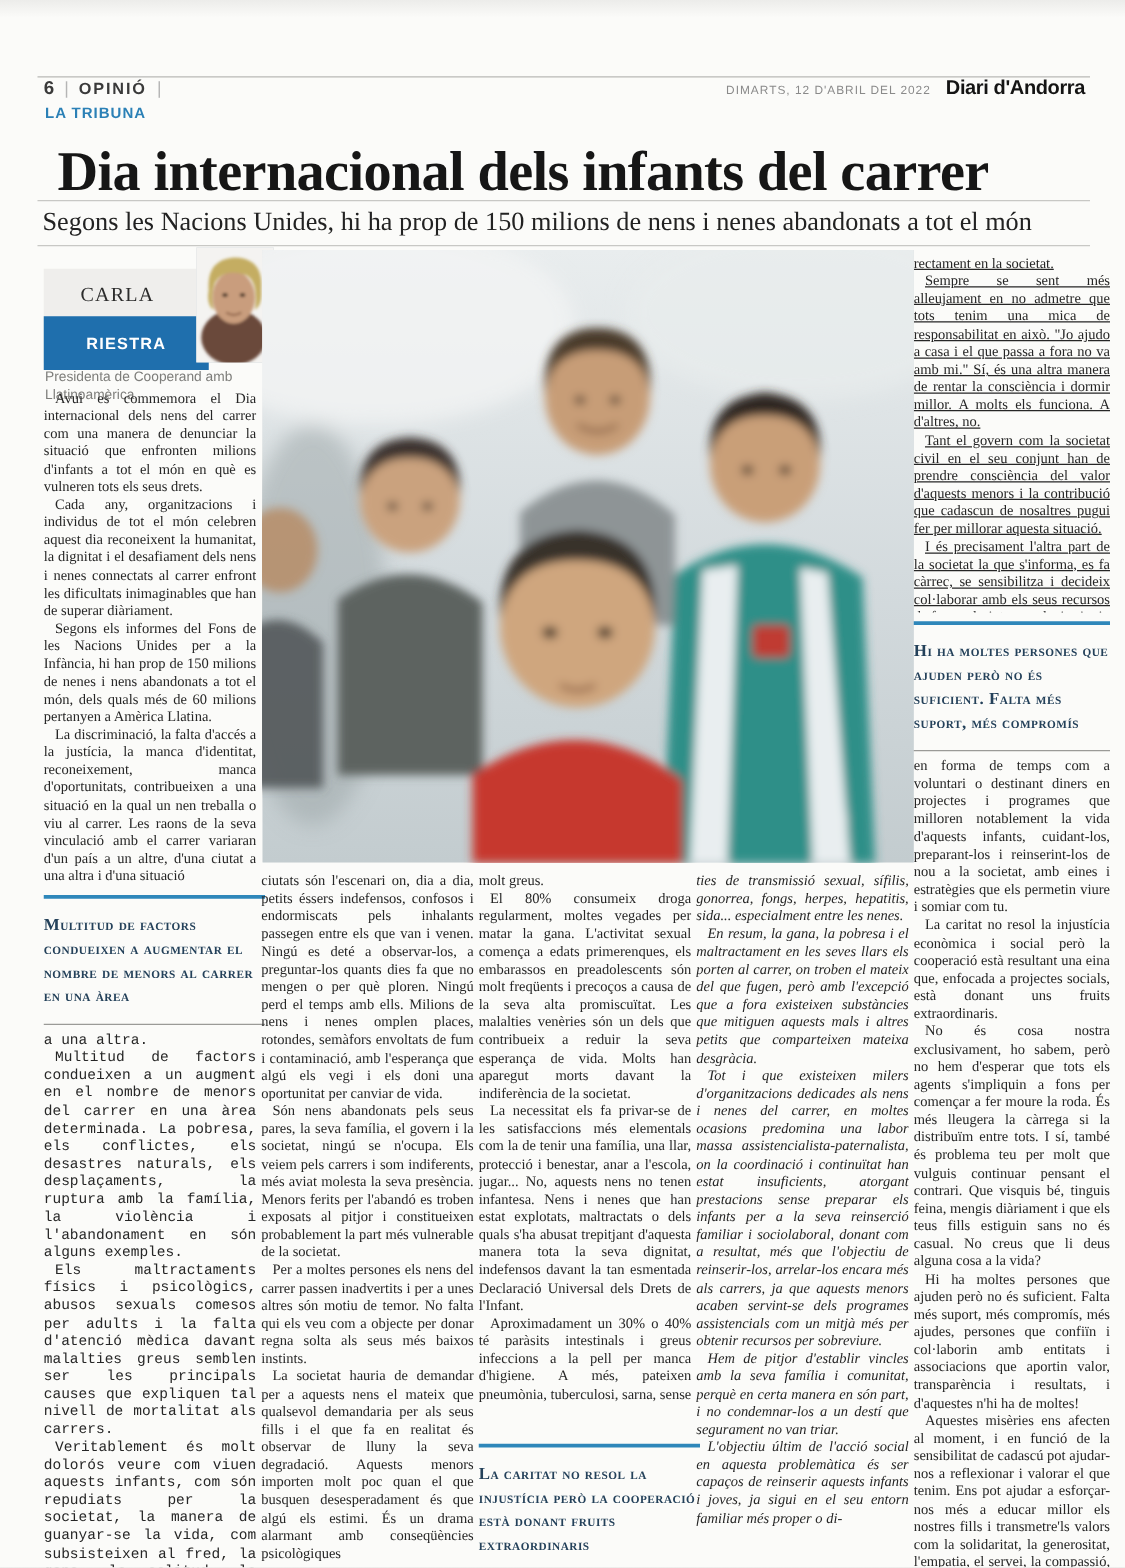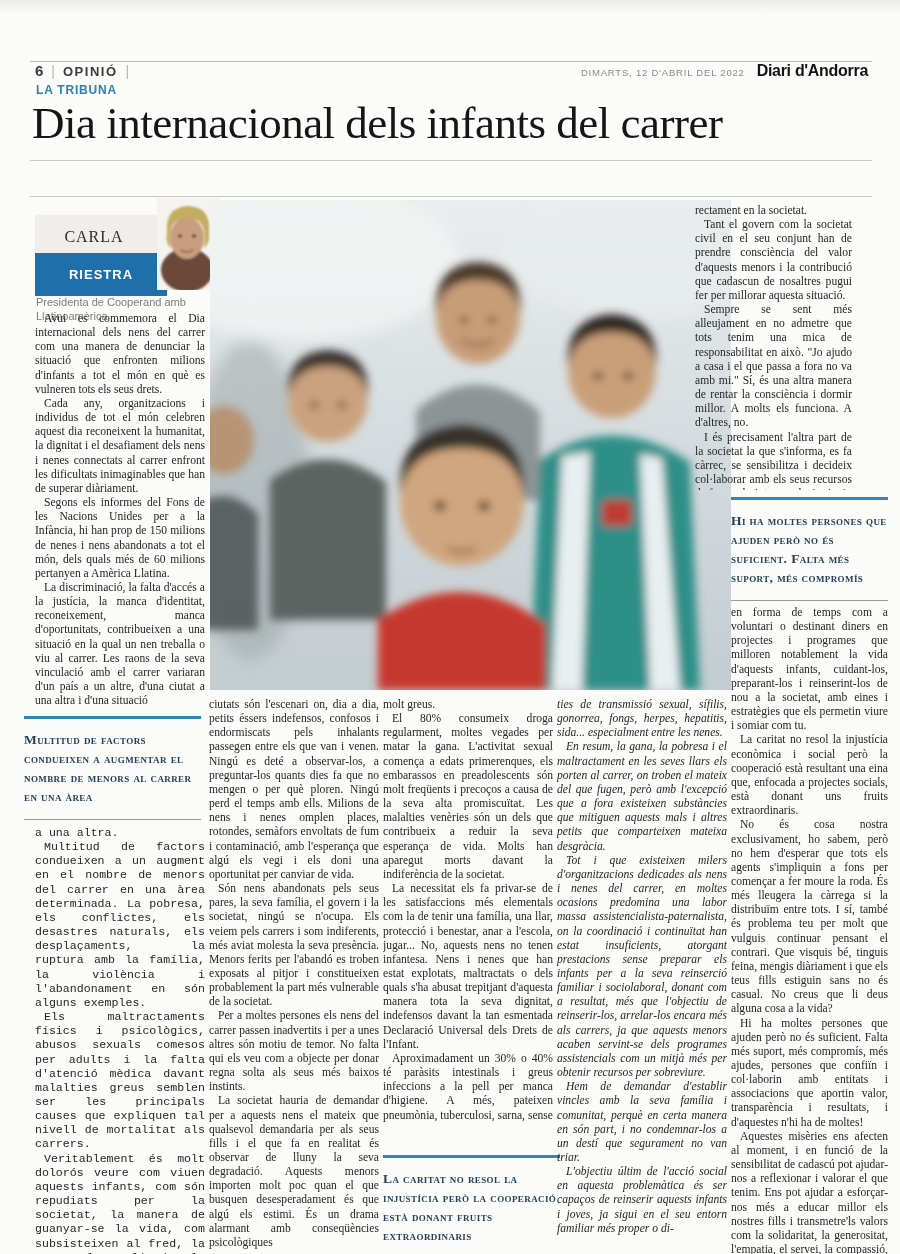--- a/index.html
+++ b/index.html
@@ -49,28 +49,28 @@
   
   .col{position:absolute;font-size:11.6px;line-height:14.15px;text-align:justify;
        overflow:hidden;hyphens:auto;-webkit-hyphens:auto;color:#262626;}
   .col p{margin:0;text-indent:9px;}
   .col.cont p:first-child{text-indent:0;}
   .c1a{top:312px;left:35px;width:170px;height:398px;}
   .c1b{top:826px;left:35px;width:170px;height:428px;font-family:Liberation Mono, monospace;}
   .c2 {top:698px;left:209px;width:170px;height:556px;}
   .c3a{top:698px;left:383px;width:170px;height:424px;}
   .c4 {top:698px;left:557px;width:170px;height:556px;font-style:italic;}
-  .c5a{top:204px;left:695px;width:157px;height:286px;}
+  .c5a{top:204px;left:731px;width:157px;height:286px;text-decoration:underline;}
   .c5b{top:606px;left:731px;width:157px;height:648px;}
   
   .pq{position:absolute;border-top:3px solid #2e87ba;padding-top:11px;}
   .pq .pq-text{font-variant:small-caps;font-weight:bold;font-size:13.5px;line-height:19px;
                letter-spacing:.4px;color:#24415a;text-align:left;}
   .pq .pq-rule{margin-top:13px;border-top:1px solid #9a9a97;height:0;}
-  .pq1{top:716px;left:24px;width:177px;}
+  .pq1{top:716px;left:35px;width:177px;}
   .pq2{top:1128px;left:383px;width:177px;margin-top:27px;}
   .pq3{top:497px;left:731px;width:157px;}
 </style>
 </head>
 <body>
 
 <div class="page">
 
   <div class="hdr">
     <span class="pageno">6</span>
@@ -78,22 +78,23 @@
     <span class="section">OPINIÓ</span>
     <span class="sep">|</span>
     <span class="right">
       <span class="date">DIMARTS, 12 D'ABRIL DEL 2022</span>
       <span class="masthead">Diari d'Andorra</span>
     </span>
   </div>
   <div class="rule r1"></div>
 
   <div class="kicker">LA TRIBUNA</div>
-  <h1 class="headline" style="margin:0;">Dia internacional dels infants del carrer</h1>
+  <h1 class="headline" style="margin:14px;font-weight:bold;">Dia internacional dels infants del carrer</h1>
   <div class="rule r2"></div>
+  <h2 class="subhead" style="margin:0;">Segons les Nacions Unides, hi ha prop de 150 milions de nens i nenes abandonats a tot el món</h2>
   <div class="rule r3"></div>
 
   <div class="author">
     <div class="box"></div>
     <div class="fname">CARLA</div>
     <div class="band">
       <span class="lname">RIESTRA</span>
     </div>
     <svg class="photo" viewBox="0 0 62 92" aria-hidden="true">
       <defs>
@@ -204,27 +205,27 @@
 
   <div class="pq pq2">
     <div class="pq-text">La caritat no resol la injustícia però la cooperació està donant fruits extraordinaris</div>
     <div class="pq-rule"></div>
   </div>
 
   <div class="col c4 cont">
       <p>ties de transmissió sexual, sífilis, gonorrea, fongs, herpes, hepatitis, sida... especialment entre les nenes.</p>
       <p>En resum, la gana, la pobresa i el maltractament en les seves llars els porten al carrer, on troben el mateix del que fugen, però amb l'excepció que a fora existeixen substàncies que mitiguen aquests mals i altres petits que comparteixen mateixa desgràcia.</p>
       <p>Tot i que existeixen milers d'organitzacions dedicades als nens i nenes del carrer, en moltes ocasions predomina una labor massa assistencialista-paternalista, on la coordinació i continuïtat han estat insuficients, atorgant prestacions sense preparar els infants per a la seva reinserció familiar i sociolaboral, donant com a resultat, més que l'objectiu de reinserir-los, arrelar-los encara més als carrers, ja que aquests menors acaben servint-se dels programes assistencials com un mitjà més per obtenir recursos per sobreviure.</p>
-      <p>Hem de demandar d'establir vincles amb la seva família i comunitat, perquè en certa manera en són part, i no condemnar-los a un destí que segurament no van triar.</p>
+      <p>Hem de pitjor d'establir vincles amb la seva família i comunitat, perquè en certa manera en són part, i no condemnar-los a un destí que segurament no van triar.</p>
       <p>L'objectiu últim de l'acció social en aquesta problemàtica és ser capaços de reinserir aquests infants i joves, ja sigui en el seu entorn familiar més proper o di-</p>
     </div>
   <div class="col c5a cont">
       <p>rectament en la societat.</p>
+      <p>Sempre se sent més alleujament en no admetre que tots tenim una mica de responsabilitat en això. "Jo ajudo a casa i el que passa a fora no va amb mi." Sí, és una altra manera de rentar la consciència i dormir millor. A molts els funciona. A d'altres, no.</p>
       <p>Tant el govern com la societat civil en el seu conjunt han de prendre consciència del valor d'aquests menors i la contribució que cadascun de nosaltres pugui fer per millorar aquesta situació.</p>
-      <p>Sempre se sent més alleujament en no admetre que tots tenim una mica de responsabilitat en això. "Jo ajudo a casa i el que passa a fora no va amb mi." Sí, és una altra manera de rentar la consciència i dormir millor. A molts els funciona. A d'altres, no.</p>
       <p>I és precisament l'altra part de la societat la que s'informa, es fa càrrec, se sensibilitza i decideix col·laborar amb els seus recursos de forma desinteressada, ja sigui</p>
     </div>
 
   <div class="pq pq3">
     <div class="pq-text">Hi ha moltes persones que ajuden però no és suficient. Falta més suport, més compromís</div>
     <div class="pq-rule"></div>
   </div>
 
   <div class="col c5b cont">
       <p>en forma de temps com a voluntari o destinant diners en projectes i programes que milloren notablement la vida d'aquests infants, cuidant-los, preparant-los i reinserint-los de nou a la societat, amb eines i estratègies que els permetin viure i somiar com tu.</p>

